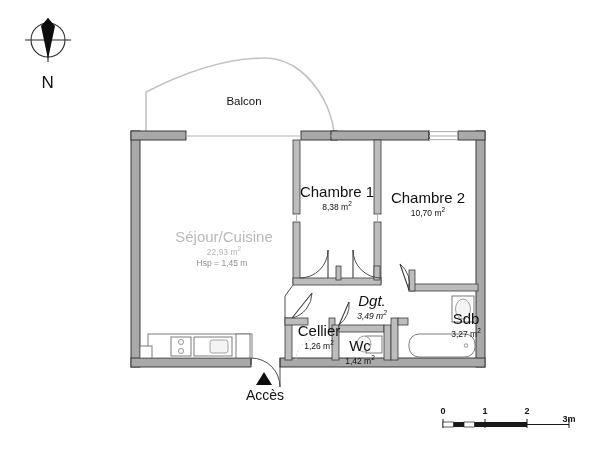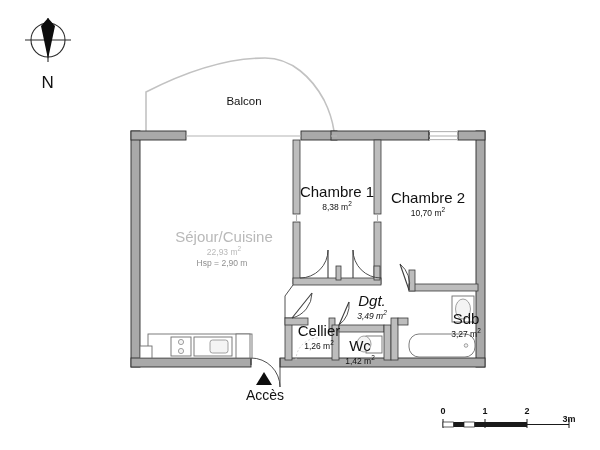--- a/index.html
+++ b/index.html
@@ -239,21 +239,21 @@
   </svg>
 
   <div class="lbl lbl-north" style="left:48px; top:73px;">N</div>
 
   <div class="lbl lbl-balcon" style="left:244px; top:95px;">Balcon</div>
 
   <div class="lbl faded" style="left:224px; top:212px;margin-top:16px;">
     <span class="name">Séjour/Cuisine</span>
     <span class="area"><span>22,93</span> <span>m</span><sup>2</sup></span>
   </div>
-  <div class="hsp" style="left:222px; top:258px;">Hsp = 2,90 m</div>
+  <div class="hsp" style="left:222px; top:258px;">Hsp = 1,45 m</div>
 
   <div class="lbl" style="left:337px; top:183px;">
     <span class="name">Chambre 1</span>
     <span class="area"><span>8,38</span> <span>m</span><sup>2</sup></span>
   </div>
 
   <div class="lbl" style="left:428px; top:189px;">
     <span class="name">Chambre 2</span>
     <span class="area"><span>10,70</span> <span>m</span><sup>2</sup></span>
   </div>

